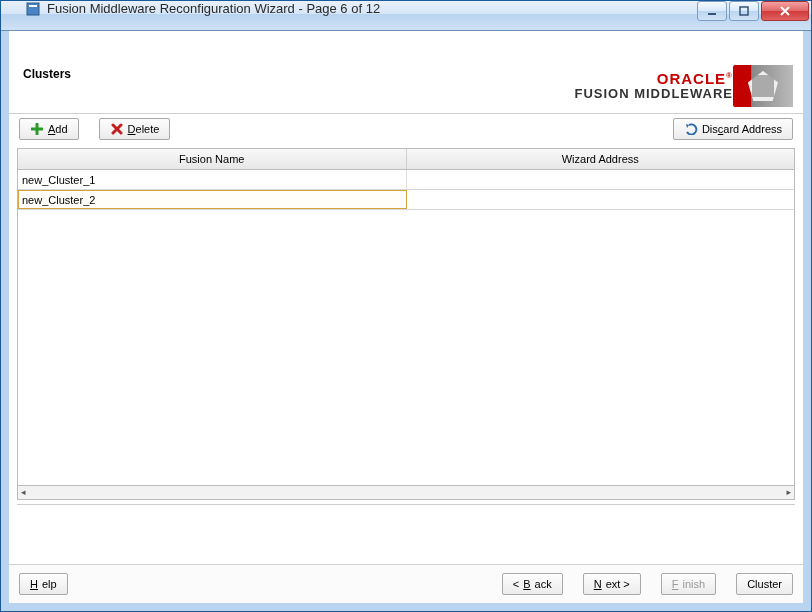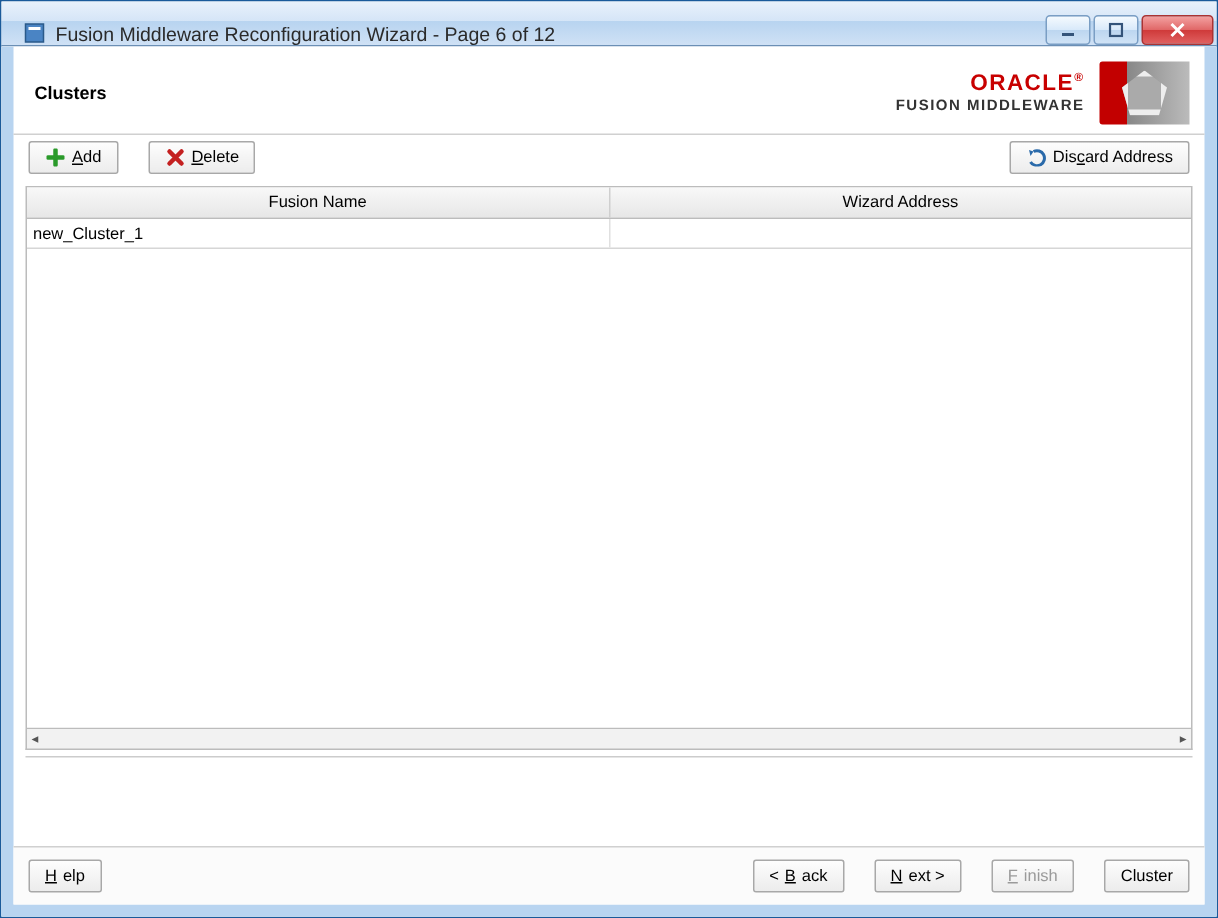--- a/index.html
+++ b/index.html
@@ -16,22 +16,22 @@
     border: 1px solid #1a5a9a;
     background: #fff;
     position: relative;
     display: flex;
     flex-direction: column;
   }
   .titlebar {
     height: 30px;
     background: linear-gradient(to bottom, #e8f1fb 0%, #d5e5f7 45%, #b8d4f0 46%, #cfe1f5 100%);
     display: flex;
-    align-items: flex-end;
-    padding: 0 2px 0 14px;
+    align-items: flex-start;
+    padding: 0 2px 0 24px;
     border-bottom: 1px solid #6b8fb5;
   }
   .titlebar-icon {
     width: 16px; height: 16px;
     margin-right: 6px;
     display: inline-flex;
     align-items: center;
     justify-content: center;
   }
   .titlebar-text {
@@ -72,35 +72,36 @@
     justify-content: space-between;
     padding: 10px 10px 6px 14px;
   }
   .page-title {
     font-weight: bold;
     font-size: 12px;
   }
   .brand {
     display: flex;
     align-items: center;
-    gap: 10px;
+    gap: 0;
+    margin-top: 24px;
   }
   .brand-text {
     text-align: right;
     line-height: 1.1;
   }
   .brand-text .oracle {
     color: #c80000;
     font-weight: bold;
     font-size: 15px;
     letter-spacing: 1px;
   }
   .brand-text .oracle sup { font-size: 8px; }
   .brand-text .sub {
-    font-size: 10px;
+    font-size: 13px;
     font-weight: bold;
     letter-spacing: 1px;
     color: #333;
   }
   .brand-logo {
     width: 60px; height: 42px;
     background: linear-gradient(to right, #c20000 0%, #c20000 30%, #888 31%, #bbb 100%);
     border-radius: 2px 0 0 2px;
     position: relative;
     display: flex;
@@ -289,20 +290,26 @@
     <div class="table-wrap">
       <div class="thead">
         <div class="th">Fusion Name</div>
         <div class="th">Wizard Address</div>
       </div>
       <div class="tbody" id="tbody">
           <div class="tr">
             <div class="td">new_Cluster_1</div>
             <div class="td"></div>
           </div>
+          <div class="tr selected">
+            <div class="td">
+              <input class="cell-input" value="new_Cluster_2" style="">
+            </div>
+            <div class="td"></div>
+          </div>
         </div>
     </div>
     <div class="scroll-stub"></div>
     <div class="empty-band"></div>
 
     <div class="footer">
       <div class="footer-left">
         <button class="btn"><span class="mn">H</span>elp</button>
       </div>
       <div class="footer-right">

